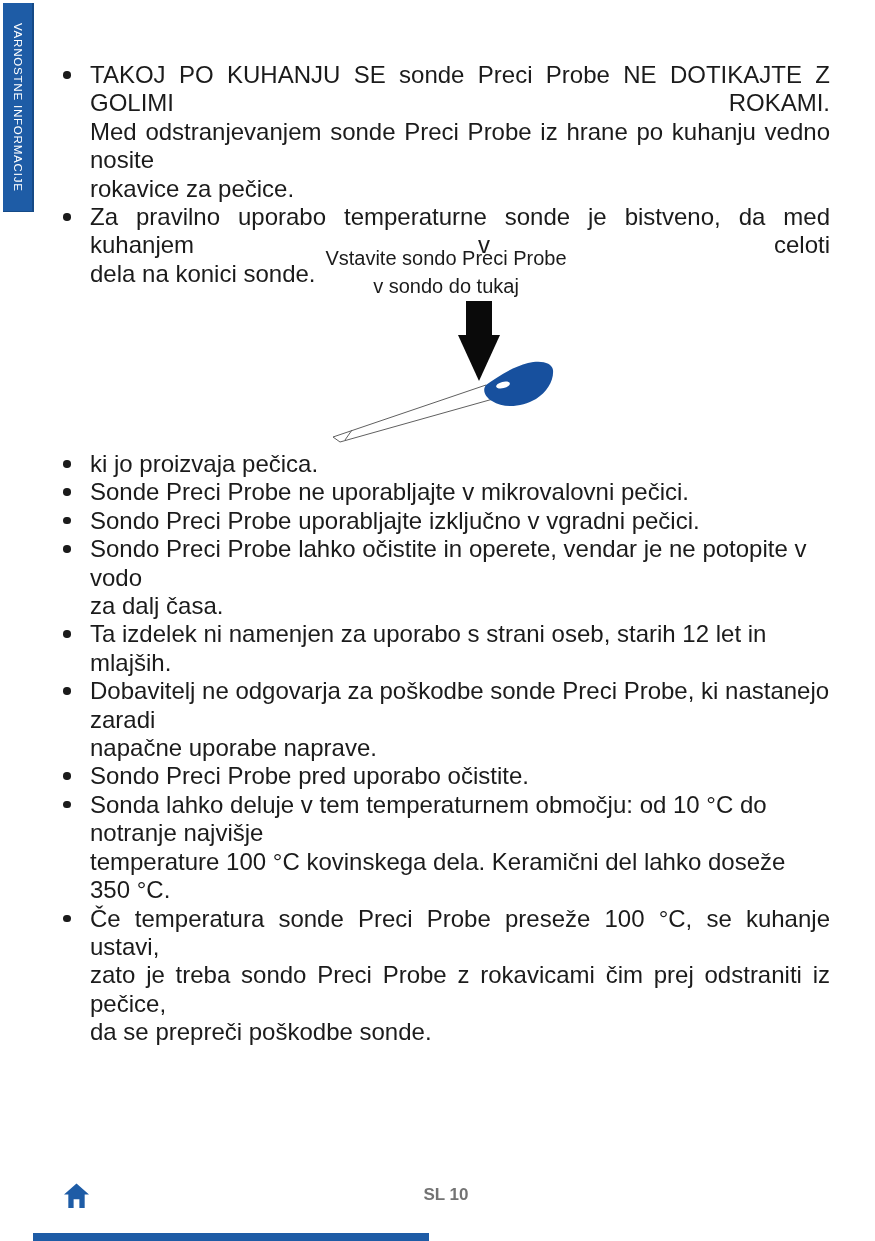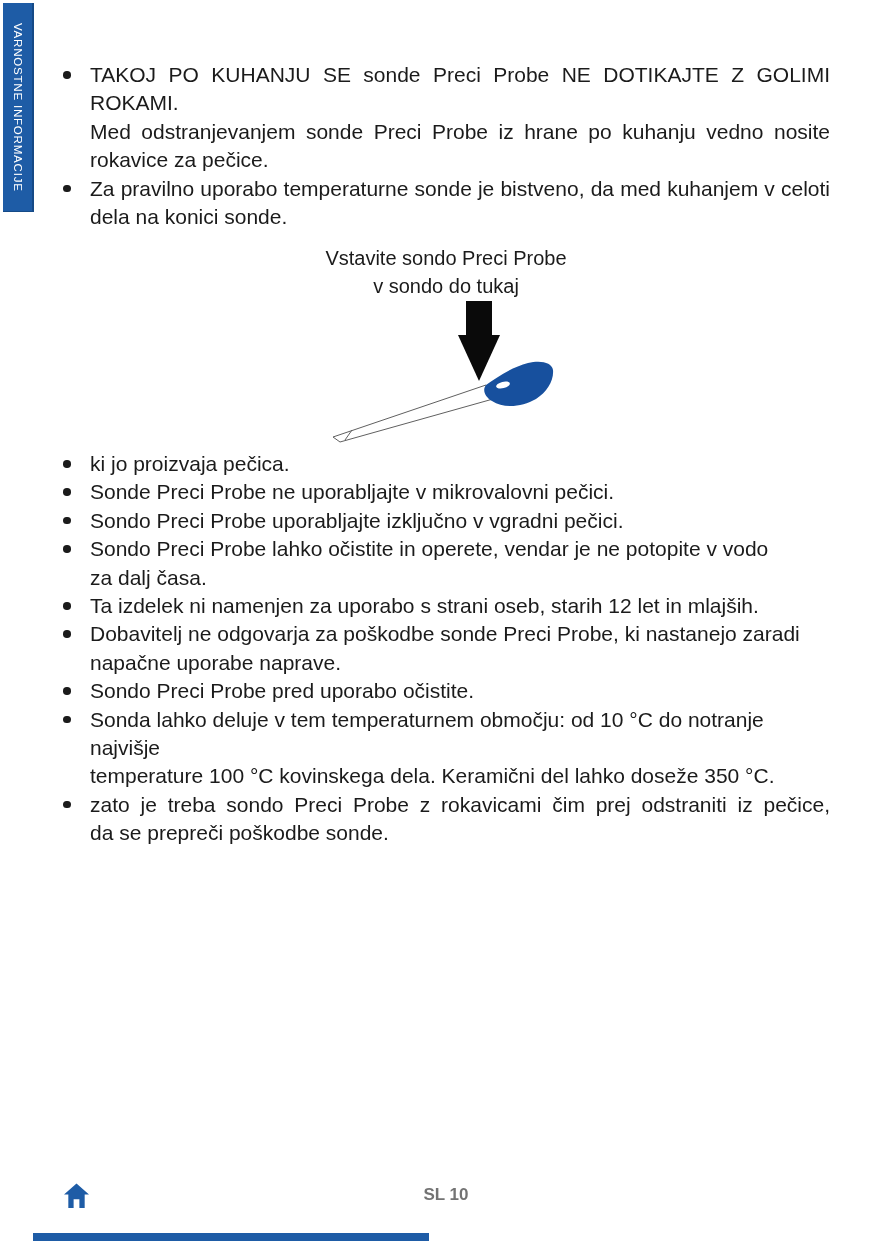--- a/index.html
+++ b/index.html
@@ -13,21 +13,21 @@
     background:#1e5ca6;border-right:2px solid #154a87;border-bottom:1px solid #154a87;
     display:flex;align-items:center;justify-content:center;
   }
   .side-tab-text{
     writing-mode:vertical-rl;color:#ffffff;font-size:11.5px;letter-spacing:0.8px;
     white-space:nowrap;
   }
   
   ul.bullets{
     position:absolute;left:62px;width:768px;margin:0;padding:0;list-style:none;
-    font-size:21px;line-height:28.4px;
+    font-size:24px;line-height:28.4px;
   }
   ul.bullets li{position:relative;padding-left:28px;margin:0;}
   ul.bullets li::before{
     content:"";position:absolute;left:1px;top:10px;width:7.5px;height:7.5px;
     border-radius:50%;background:#1b1b1b;
   }
   .bl{text-align:left;}
   .bl.just{text-align:justify;text-align-last:justify;}
   #bullets-top{top:61px;}
   #bullets-bottom{top:450px;}
@@ -109,20 +109,21 @@
         <div class="bl">napačne uporabe naprave.</div>
       </li>
       <li>
         <div class="bl">Sondo Preci Probe pred uporabo očistite.</div>
       </li>
       <li>
         <div class="bl">Sonda lahko deluje v tem temperaturnem območju: od 10 °C do notranje najvišje</div>
         <div class="bl">temperature 100 °C kovinskega dela. Keramični del lahko doseže 350 °C.</div>
       </li>
       <li>
+        <div class="bl just">Če temperatura sonde Preci Probe preseže 100 °C, se kuhanje ustavi,</div>
         <div class="bl just">zato je treba sondo Preci Probe z rokavicami čim prej odstraniti iz pečice,</div>
         <div class="bl">da se prepreči poškodbe sonde.</div>
       </li>
     </ul>
 
   <svg class="footer-home" viewBox="0 0 26 26" xmlns="http://www.w3.org/2000/svg">
     <path d="M13 0 L26 11.5 L21.5 11.5 L21.5 25.5 L16 25.5 L16 16.5 L10 16.5 L10 25.5 L4.5 25.5 L4.5 11.5 L0 11.5 Z" fill="#1e5ca6"></path>
   </svg>
 
   <div class="footer-page">SL 10</div>

